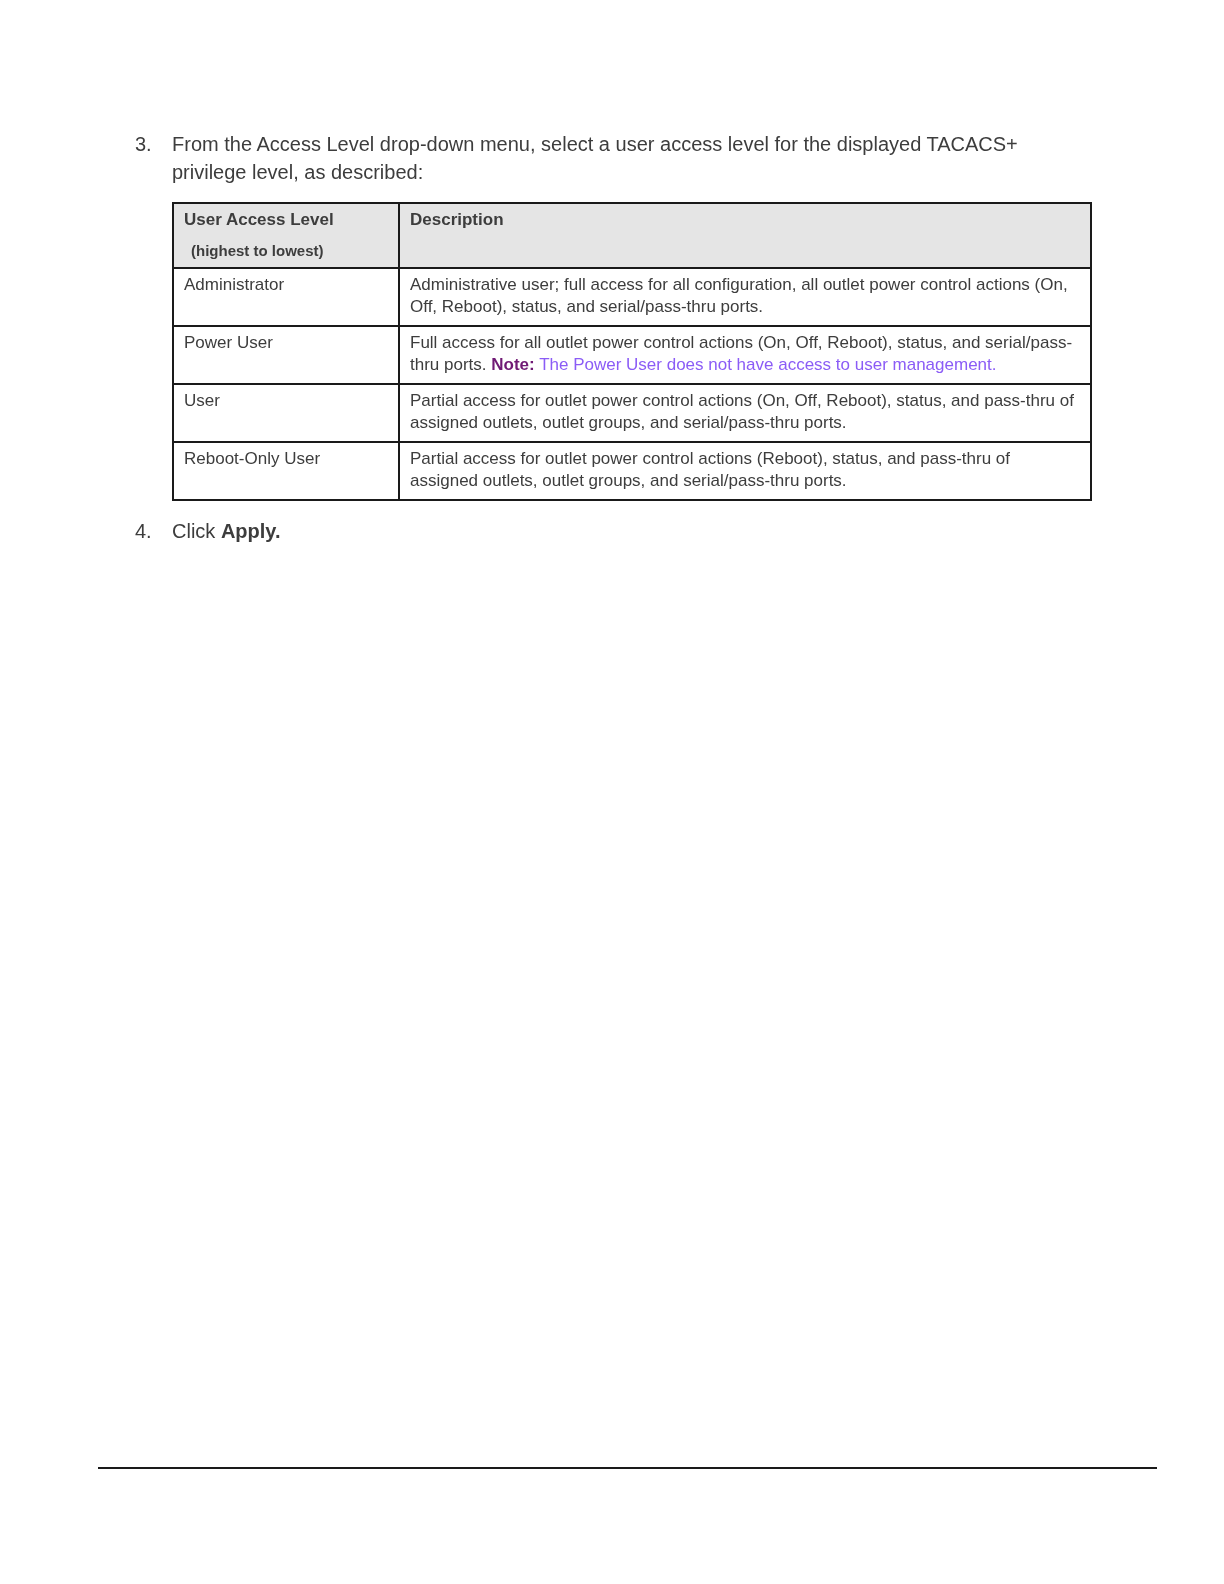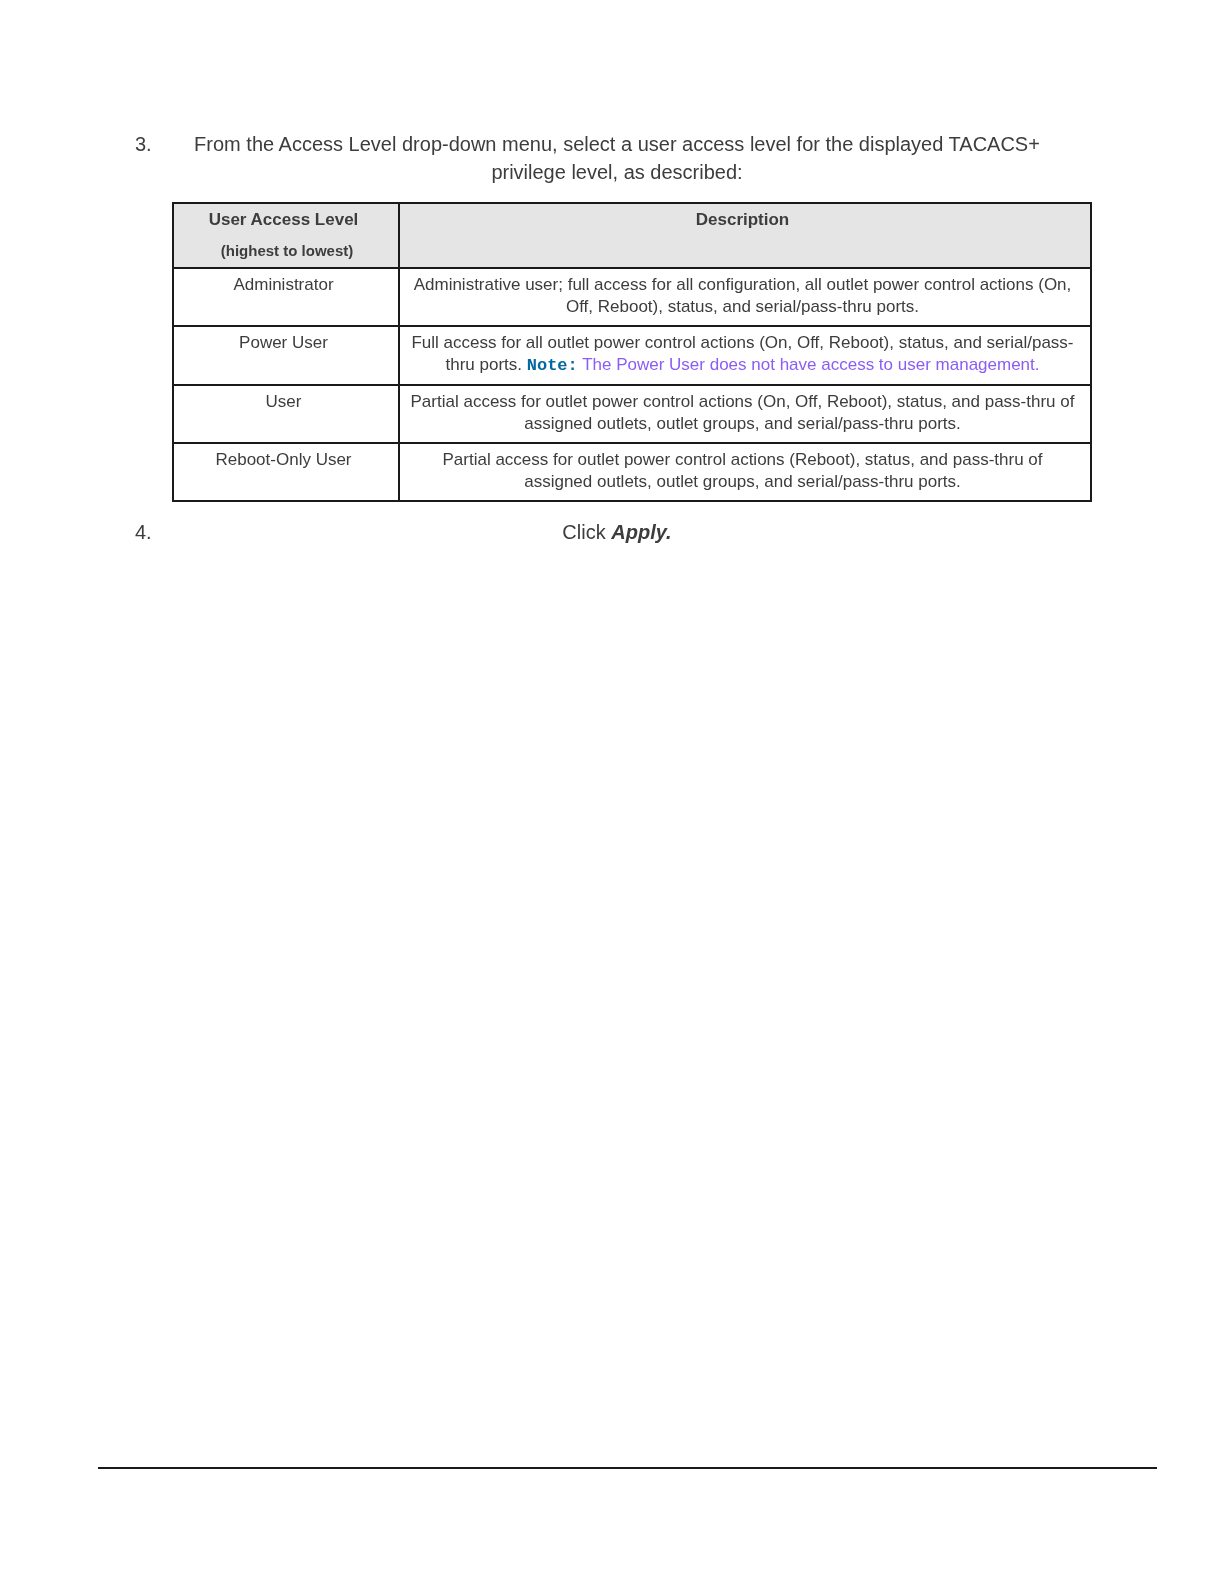--- a/index.html
+++ b/index.html
@@ -27,65 +27,63 @@
     color: #3d3d3d;
   }
   .step .step-num {
     position: absolute;
     left: 135px;
     top: 0;
   }
   .step .step-text {
     display: block;
     max-width: 890px;
-    text-align: center;
   }
   .step-4 {
     margin-top: 16px;
   }
   .doc-table {
     border-collapse: collapse;
     margin: 16px 0 0 172px;
     width: 918px;
     font-size: 17px;
     line-height: 22px;
     color: #3d3d3d;
     table-layout: fixed;
   }
   .doc-table th,
   .doc-table td {
     border: 2px solid #1a1a1a;
-    text-align: center;
+    text-align: left;
     vertical-align: top;
     padding: 5px 15px 7px 10px;
   }
   .doc-table th {
     background: #e5e5e5;
     font-weight: bold;
     font-size: 17px;
   }
   .col-level { width: 226px; }
   .col-desc  { width: 692px; }
   .header-sub {
     display: block;
     font-size: 15px;
     font-weight: bold;
     padding-left: 7px;
     line-height: 19px;
     margin-top: 10px;
   }
   .note-label {
-    color: #0369a1;
+    color: #701a75;
     font-weight: bold;
-    font-family: Liberation Mono, monospace;
   }
   .note-text {
     color: #8b5cf6;
   }
-  strong.apply { font-weight: bold; font-style: italic; }
+  strong.apply { font-weight: bold; }
   .footer-rule {
     position: absolute;
     left: 98px;
     top: 1467px;
     width: 1059px;
     height: 2px;
     background: #1a1a1a;
   }
 </style>
 </head>

